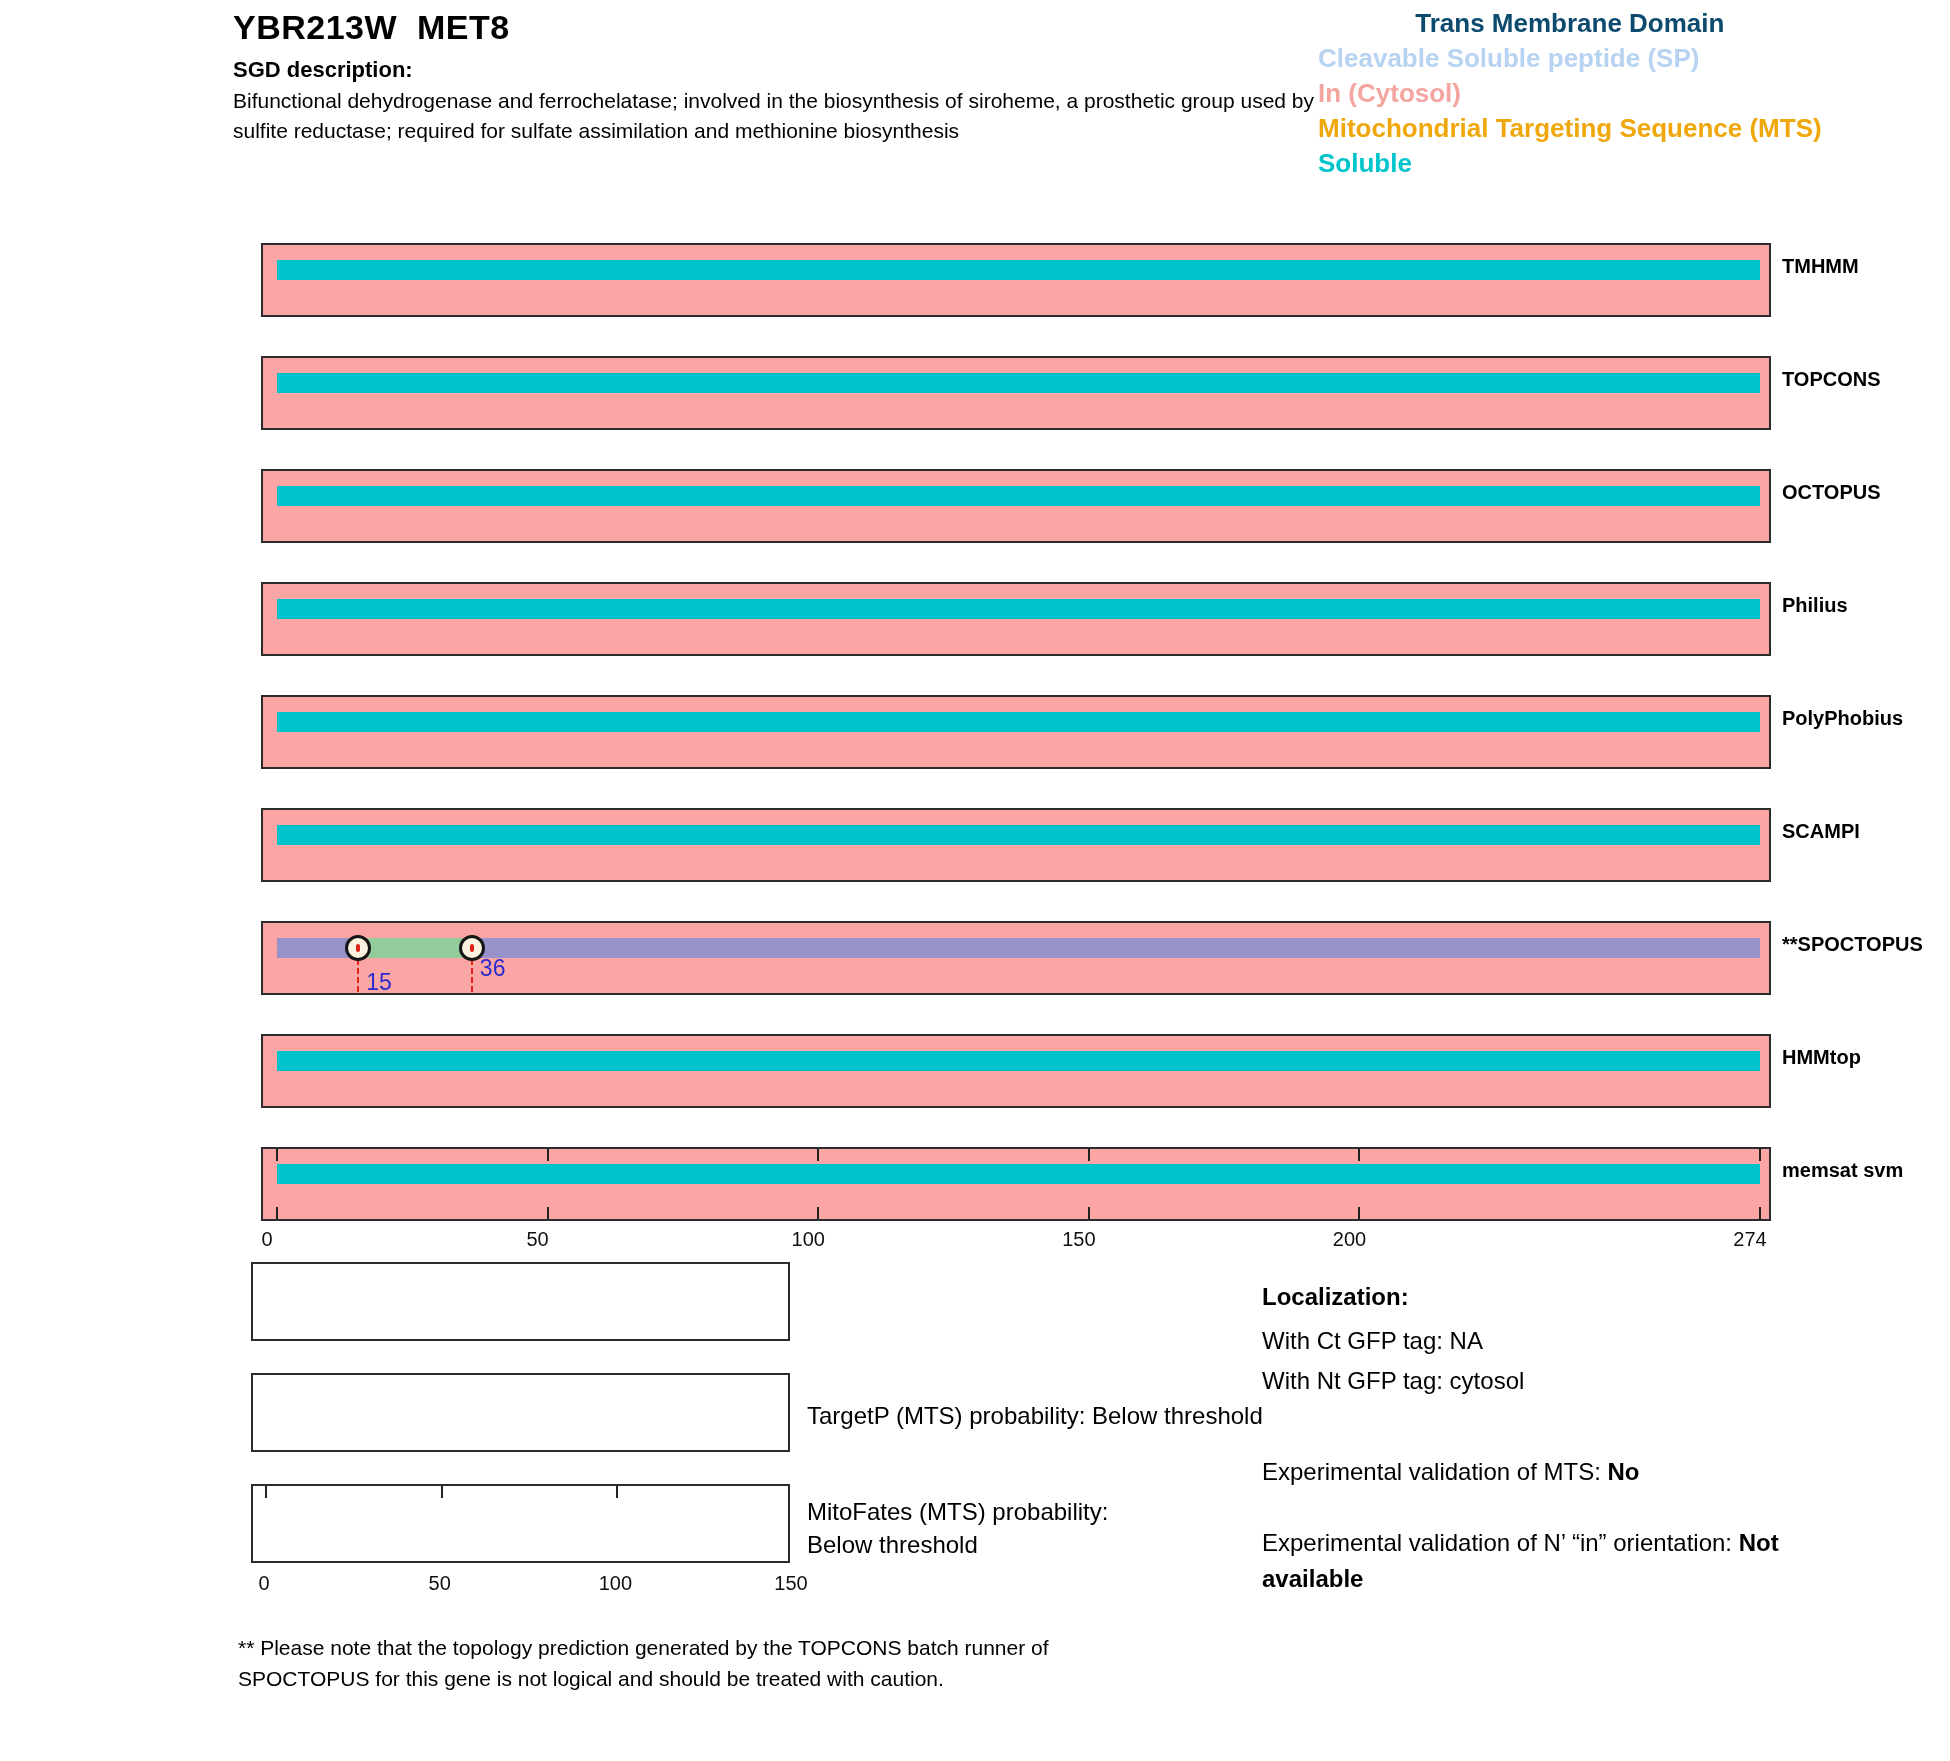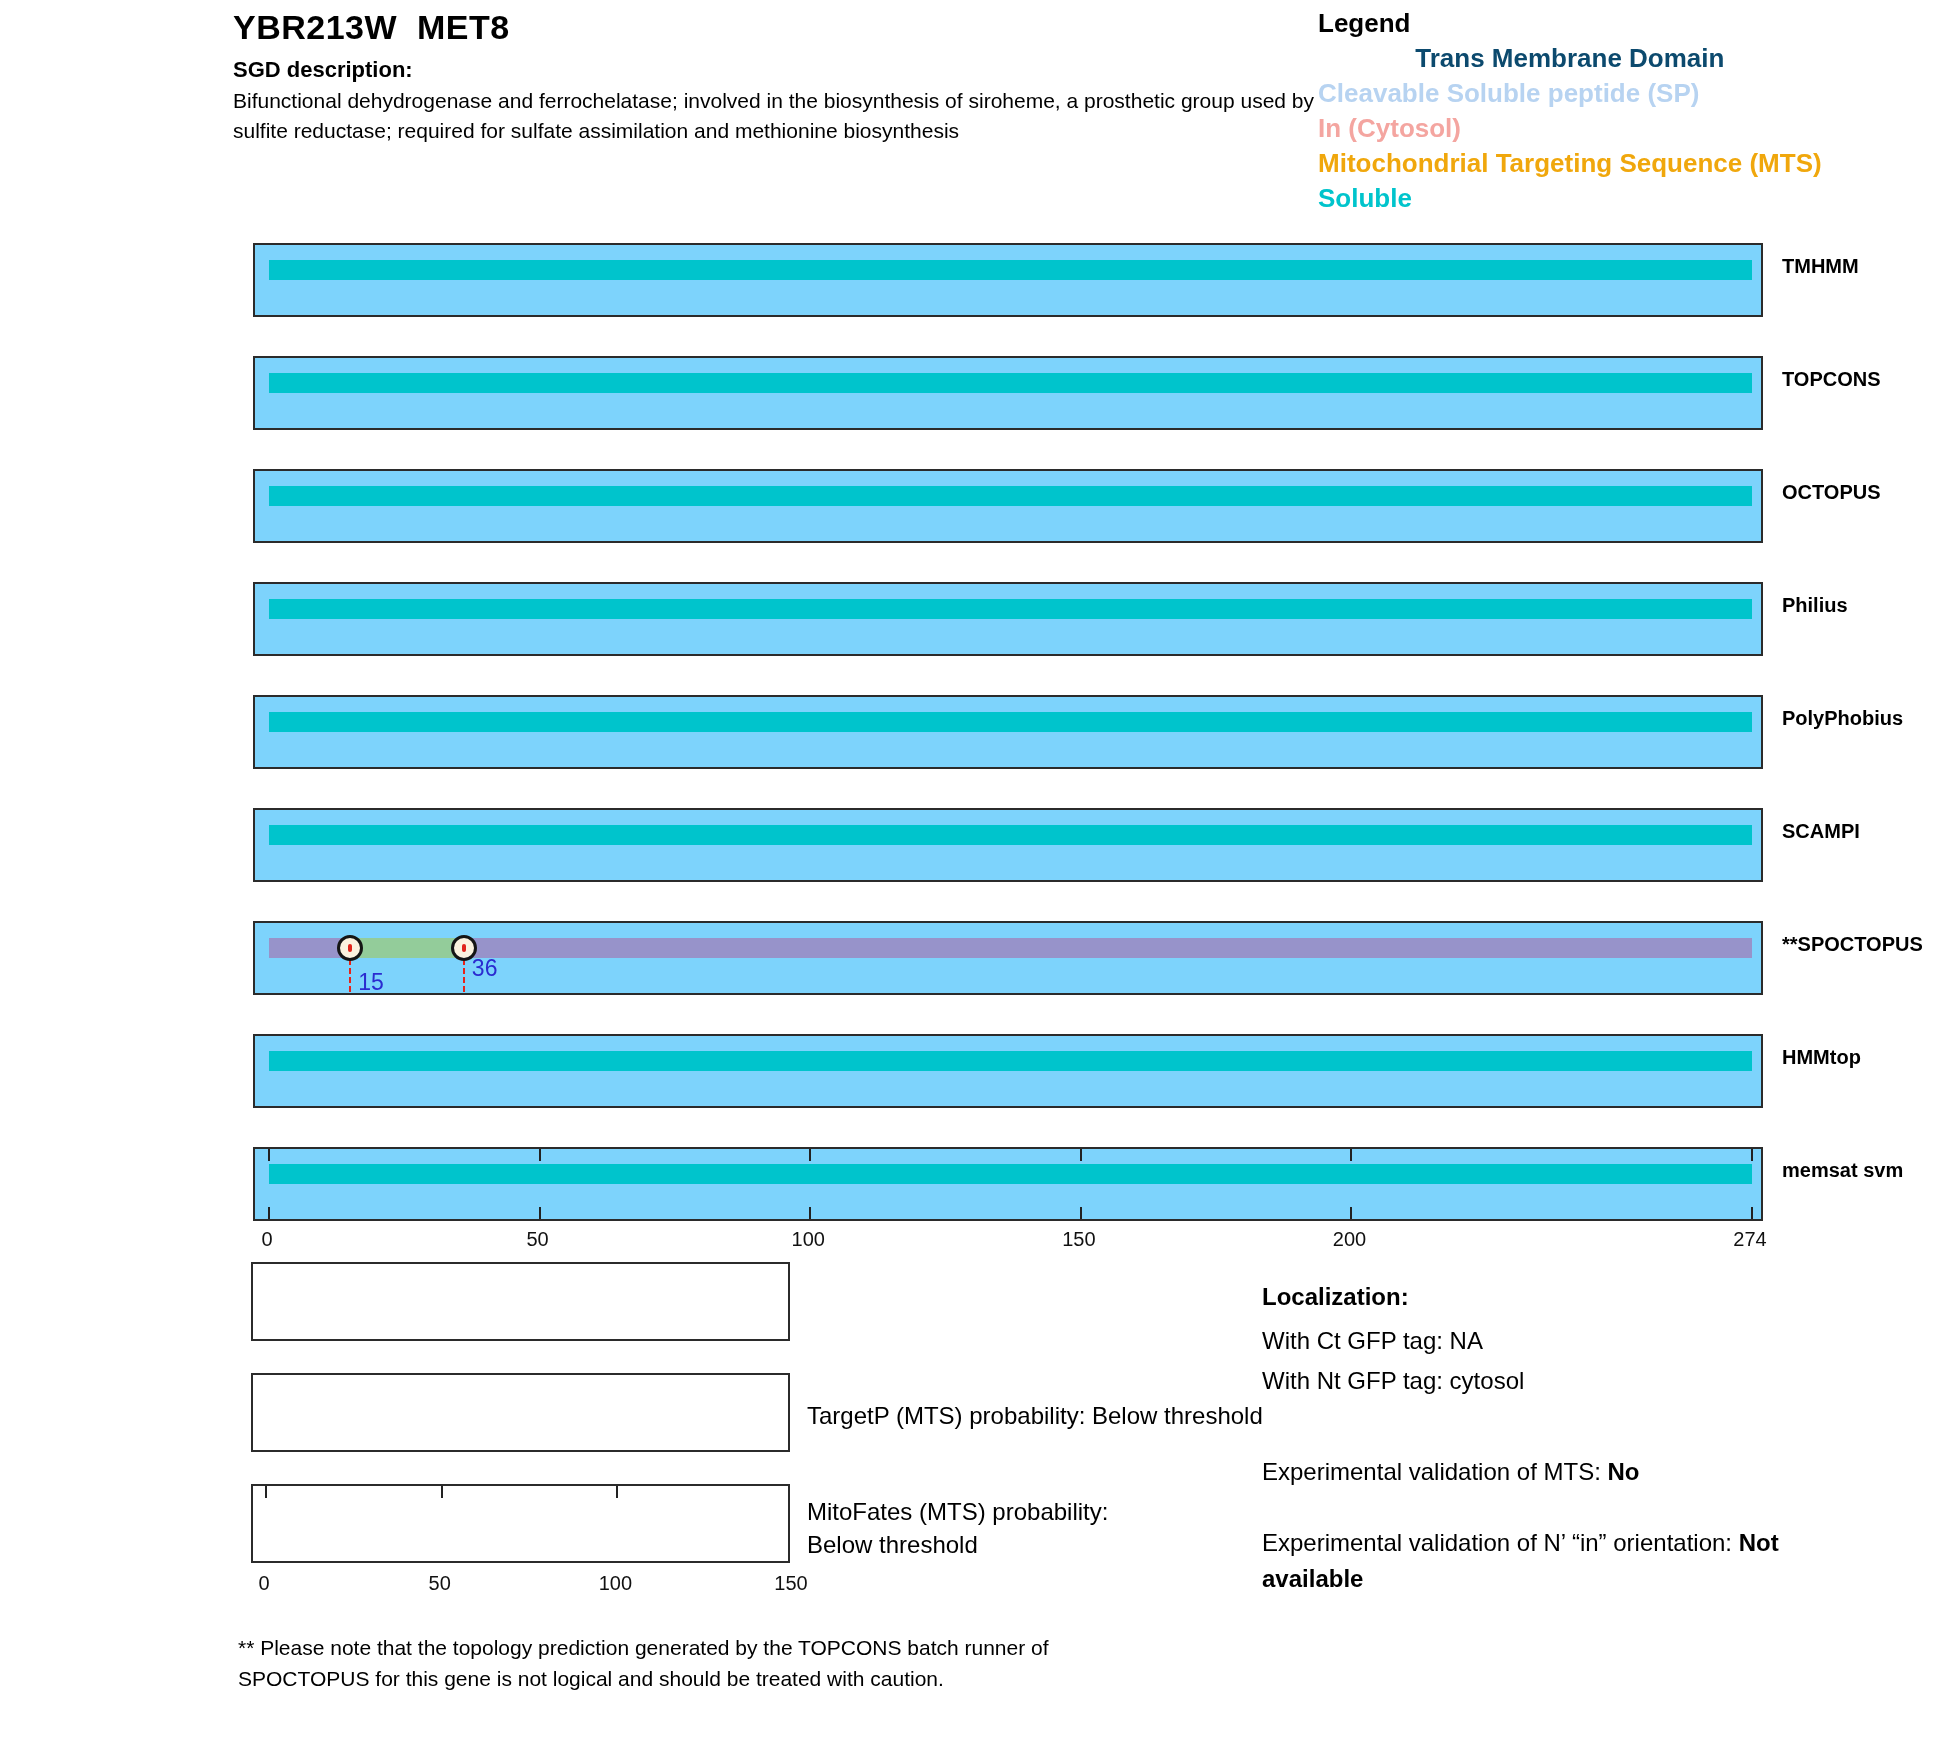--- a/index.html
+++ b/index.html
@@ -7,22 +7,22 @@
         font-family:"Liberation Sans","DejaVu Sans",sans-serif;color:#000;overflow:hidden;}
   .abs{position:absolute;}
   .page-title{left:233px;top:8px;font-size:34px;font-weight:bold;white-space:pre;letter-spacing:.5px;}
   .sgd-heading{left:233px;top:57px;font-size:22px;font-weight:bold;}
   .sgd-body{left:233px;top:86px;width:1085px;font-size:21px;line-height:30px;}
   .legend{left:1318px;top:6px;line-height:35px;font-size:26px;font-weight:bold;}
   .legend-heading{color:#000;}
   .legend-item{white-space:nowrap;}
   #tracks{left:0;top:0;}
   .track-row{position:absolute;left:253px;width:1697px;height:74px;}
-  .track-box{position:absolute;left:0;top:0;width:1510px;height:74px;border:2px solid #2b2b2b;
-             box-sizing:border-box;background:#7dd3fc;}
+  .track-box{position:absolute;left:8px;top:0;width:1510px;height:74px;border:2px solid #2b2b2b;
+             box-sizing:border-box;background:#fca5a5;}
   .track-label{position:absolute;left:1529px;top:12px;font-size:20px;font-weight:bold;white-space:nowrap;text-align:center;}
   .seg{position:absolute;top:15px;height:20px;}
   .tickmark{position:absolute;width:2px;height:12px;background:#222;}
   .marker{position:absolute;width:20px;height:20px;border:3px solid #151515;border-radius:50%;
           box-sizing:content-box;}
   .marker-dot{position:absolute;left:8px;top:6px;width:4px;height:8px;border-radius:2px;}
   .leader{position:absolute;width:0;border-left:2px dashed;}
   .marker-num{position:absolute;font-size:23px;}
   .axis-row{left:0;top:1228px;width:1950px;height:24px;}
   .axis-label{position:absolute;top:0;transform:translateX(-50%);font-size:20px;color:#111;}
@@ -41,21 +41,20 @@
 </head>
 <body>
 
 <div class="page">
 
   <div class="abs page-title">YBR213W  MET8</div>
   <div class="abs sgd-heading">SGD description:</div>
   <div class="abs sgd-body">Bifunctional dehydrogenase and ferrochelatase; involved in the biosynthesis of siroheme, a prosthetic group used by sulfite reductase; required for sulfate assimilation and methionine biosynthesis</div>
 
   <div class="abs legend">
-    <div class="legend-heading">Legend</div>
     <div class="legend-item" style="color: #0c4a6e; text-align: center;">Trans Membrane Domain</div>
     <div class="legend-item" style="color: rgb(183, 211, 241);">Cleavable Soluble peptide (SP)</div>
     <div class="legend-item" style="color: rgb(244, 165, 160);">In (Cytosol)</div>
     <div class="legend-item" style="color: rgb(240, 167, 12);">Mitochondrial Targeting Sequence (MTS)</div>
     <div class="legend-item" style="color: rgb(0, 196, 204);">Soluble</div>
   </div>
 
   <div class="abs" id="tracks">
       <div class="track-row" style="top: 243px;">
         <div class="track-box">

